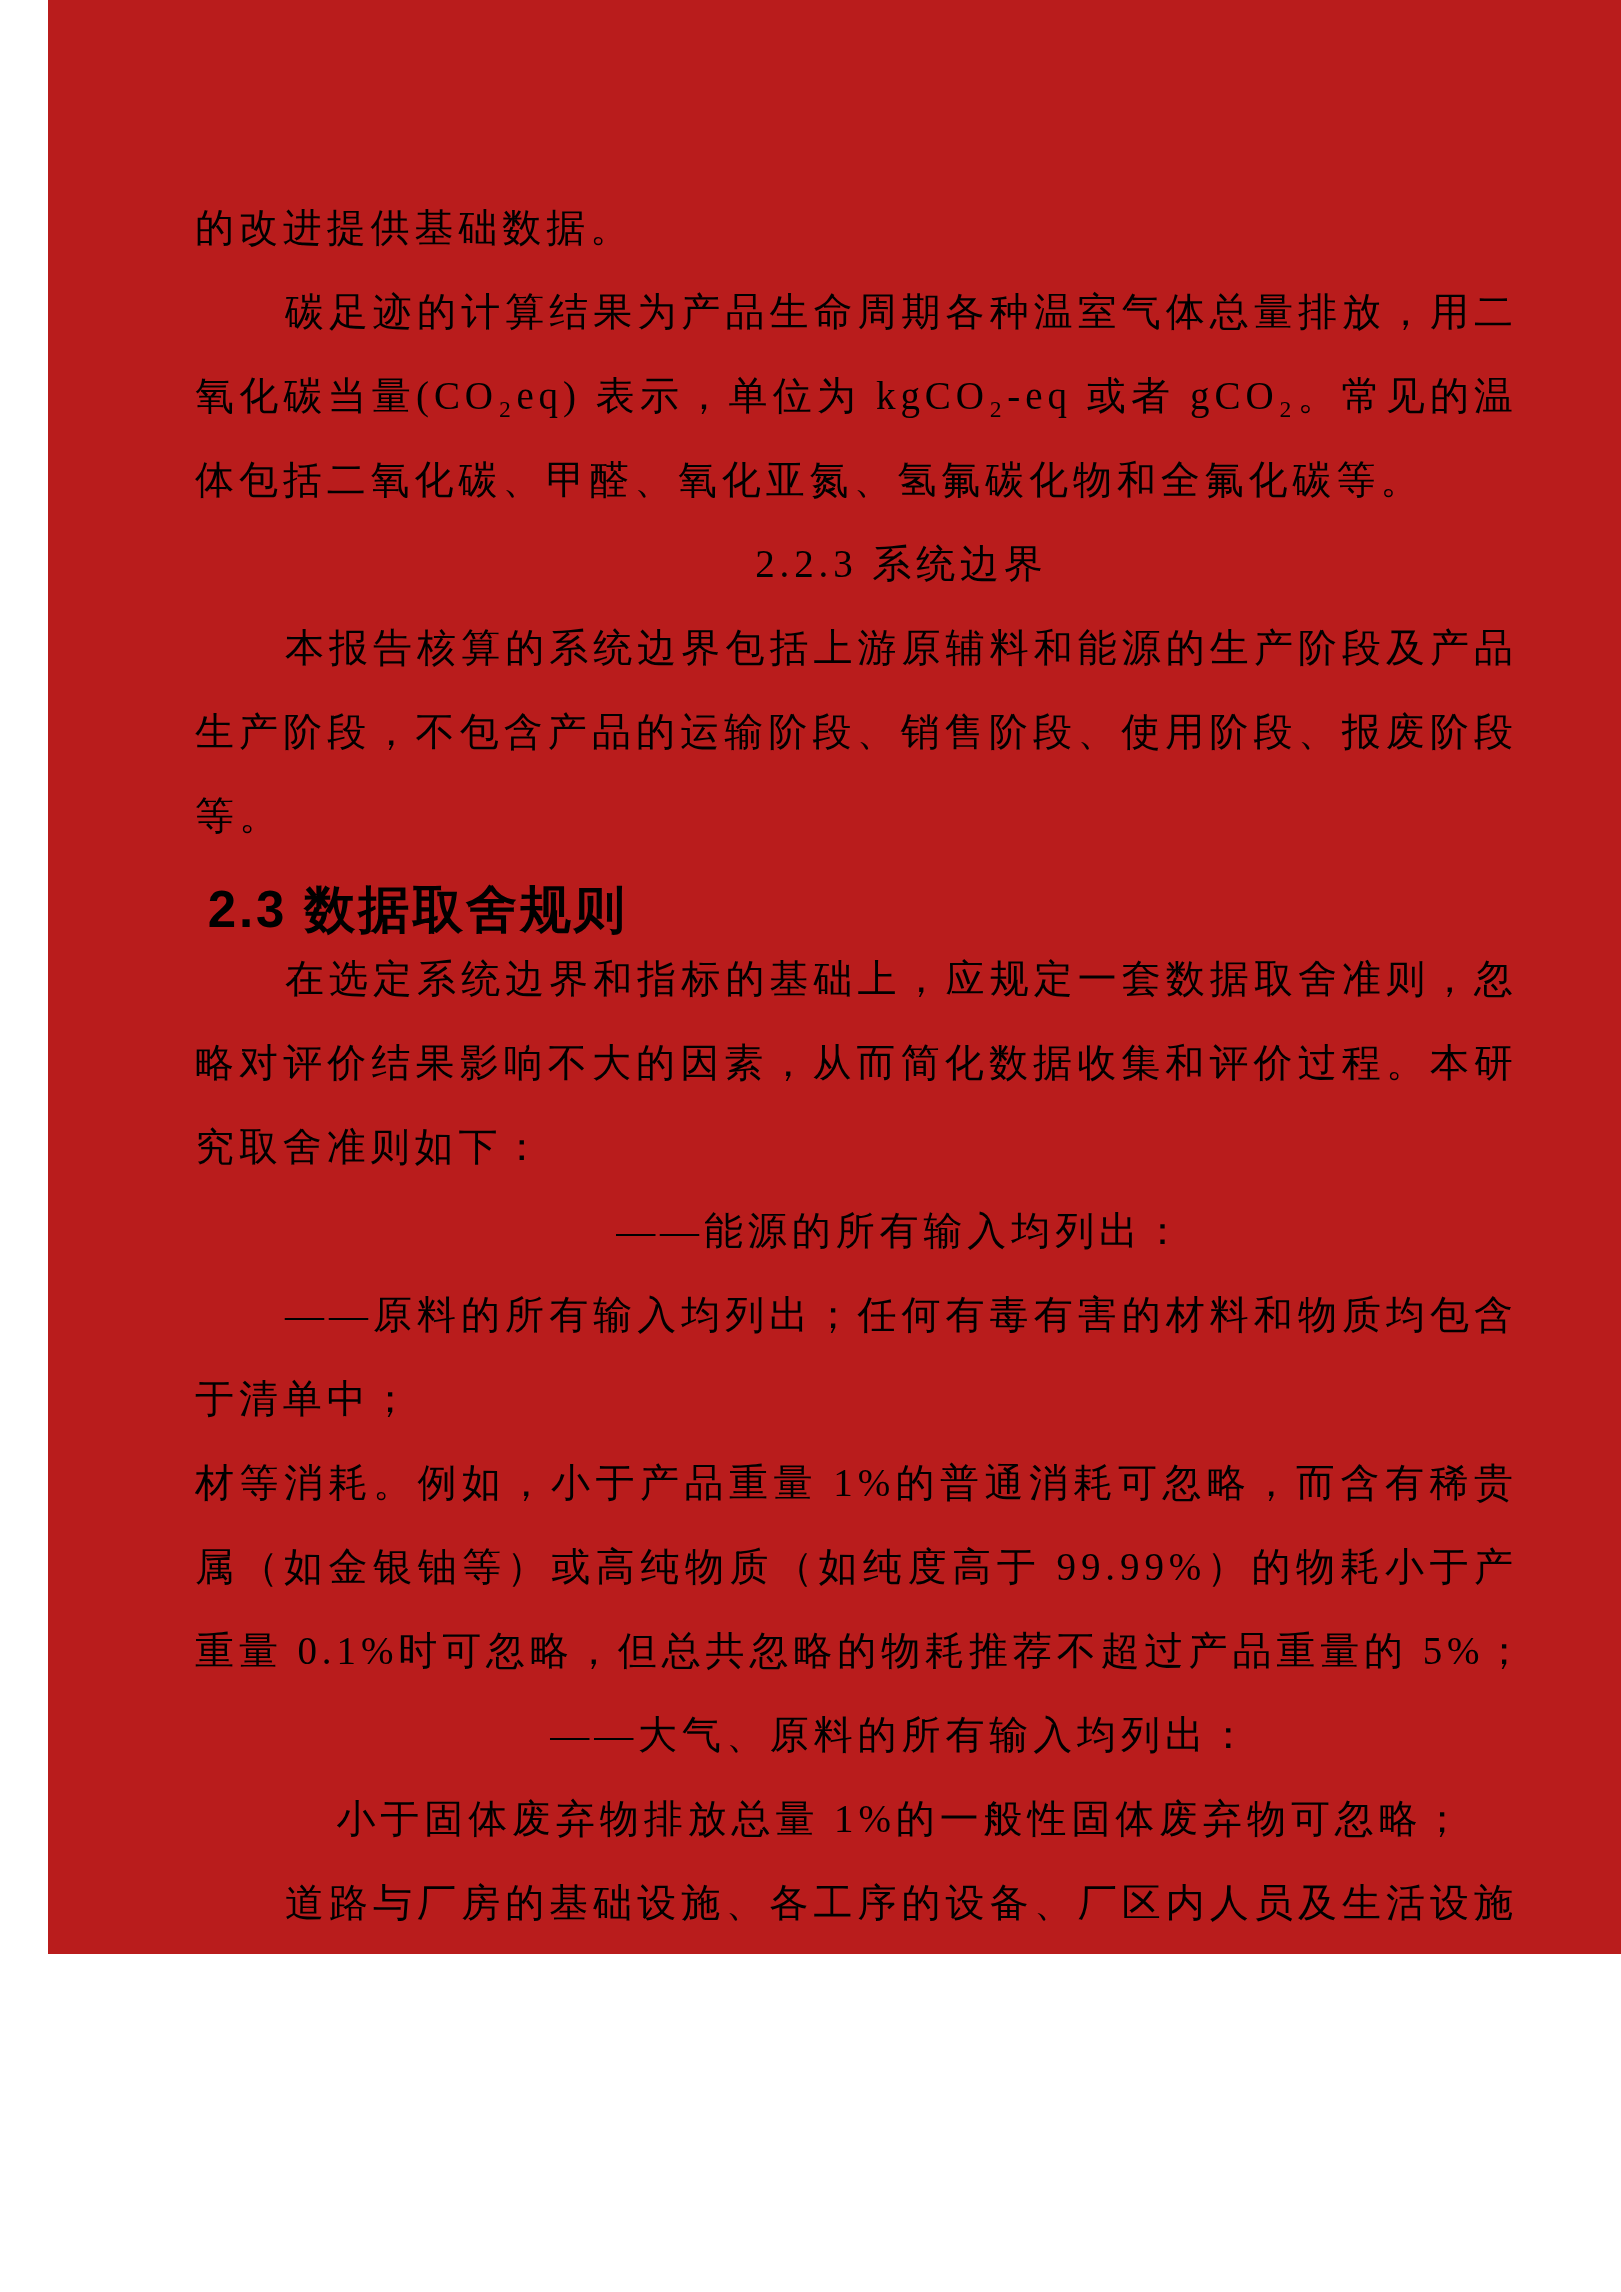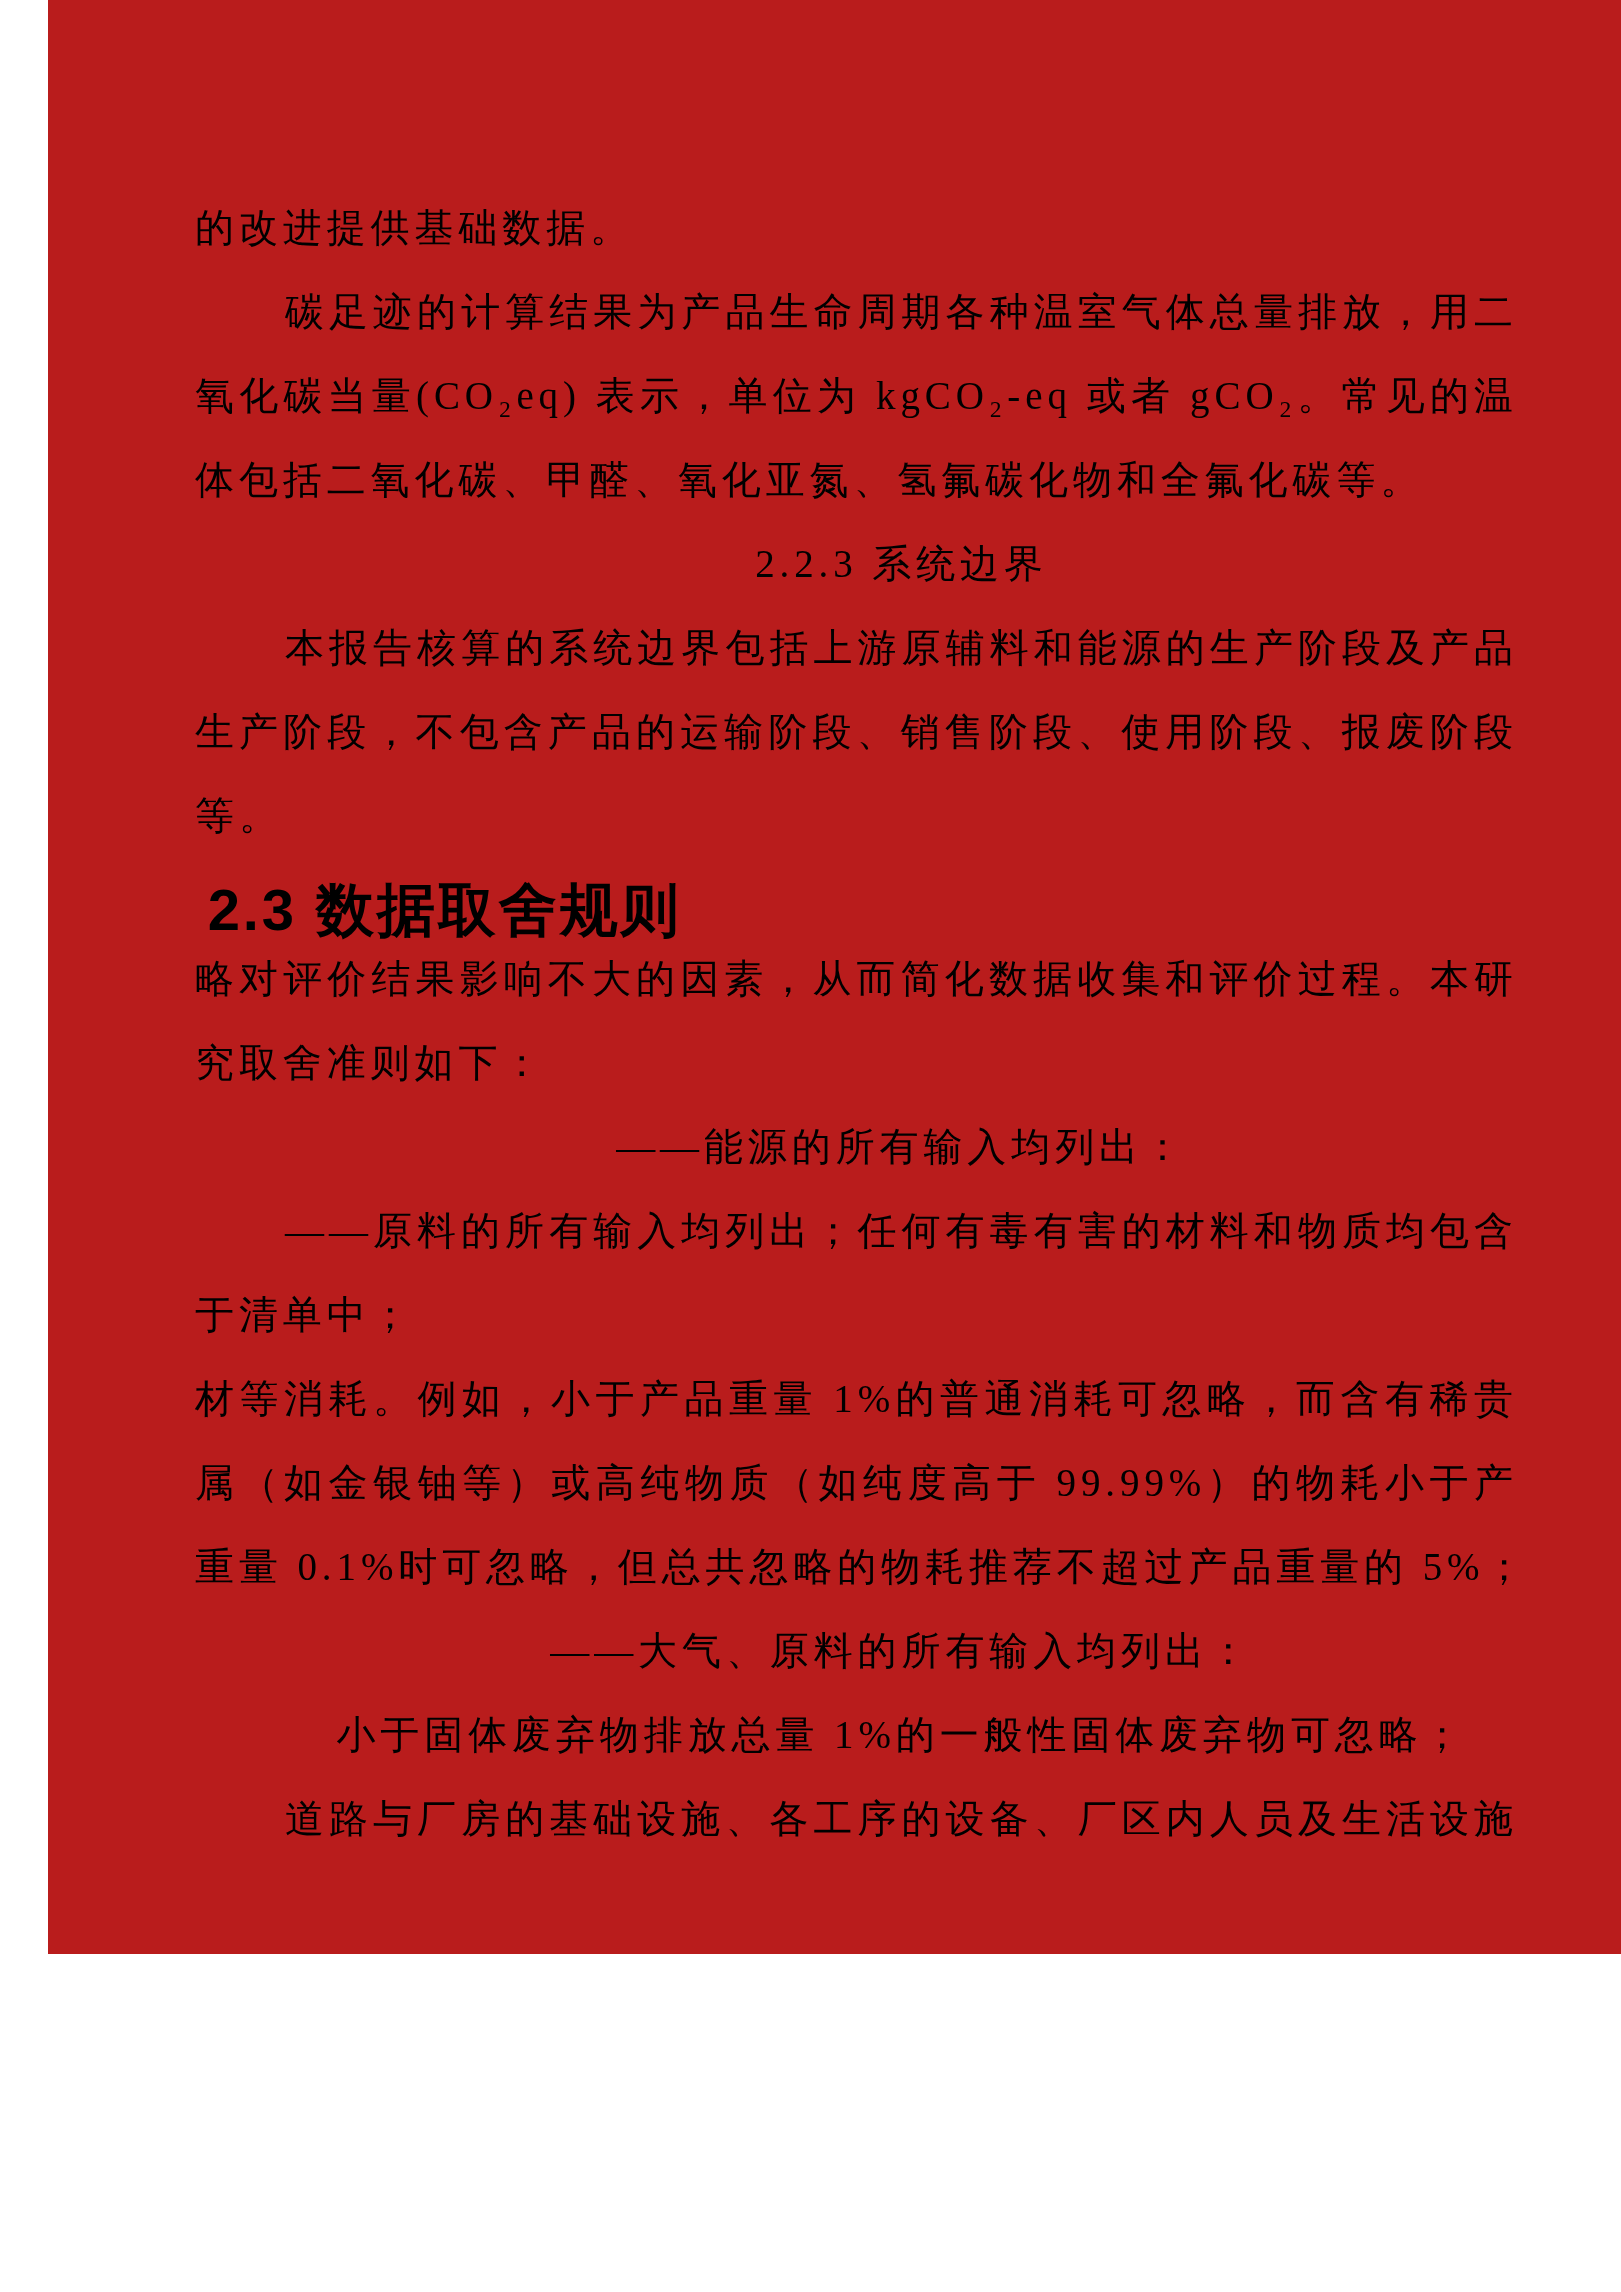--- a/index.html
+++ b/index.html
@@ -38,21 +38,21 @@
   }
   .line.ind {
     padding-left: 90px;
     text-align: center;
   }
   .heading {
     height: 54px;
     line-height: 54px;
     margin-top: 24.5px;
     padding-left: 12.7px;
-    font-size: 58px;
+    font-size: 51px;
     font-weight: bold;
     letter-spacing: 2.9px;
     font-family: "Liberation Sans", "DejaVu Sans", sans-serif;
     white-space: nowrap;
   }
   .pagenum {
     position: absolute;
     top: 2137px;
     left: -30px;
     width: 1621px;
@@ -68,20 +68,21 @@
   <div class="content">
     <div class="line">的改进提供基础数据。</div>
     <div class="line ind full">碳足迹的计算结果为产品生命周期各种温室气体总量排放，用二</div>
     <div class="line full">氧化碳当量(CO₂eq) 表示，单位为 kgCO₂-eq 或者 gCO₂。常见的温室气</div>
     <div class="line">体包括二氧化碳、甲醛、氧化亚氮、氢氟碳化物和全氟化碳等。</div>
     <div class="line ind">2.2.3 系统边界</div>
     <div class="line ind full">本报告核算的系统边界包括上游原辅料和能源的生产阶段及产品</div>
     <div class="line full">生产阶段，不包含产品的运输阶段、销售阶段、使用阶段、报废阶段</div>
     <div class="line">等。</div>
     <div class="heading">2.3 数据取舍规则</div>
+    <div class="line ind full">在选定系统边界和指标的基础上，应规定一套数据取舍准则，忽</div>
     <div class="line full">略对评价结果影响不大的因素，从而简化数据收集和评价过程。本研</div>
     <div class="line">究取舍准则如下：</div>
     <div class="line ind">——能源的所有输入均列出：</div>
     <div class="line ind full">——原料的所有输入均列出；任何有毒有害的材料和物质均包含</div>
     <div class="line">于清单中；</div>
     <div class="line full">材等消耗。例如，小于产品重量 1%的普通消耗可忽略，而含有稀贵金</div>
     <div class="line full">属（如金银铀等）或高纯物质（如纯度高于 99.99%）的物耗小于产品</div>
     <div class="line">重量 0.1%时可忽略，但总共忽略的物耗推荐不超过产品重量的 5%；</div>
     <div class="line ind">——大气、原料的所有输入均列出：</div>
     <div class="line ind">小于固体废弃物排放总量 1%的一般性固体废弃物可忽略；</div>

